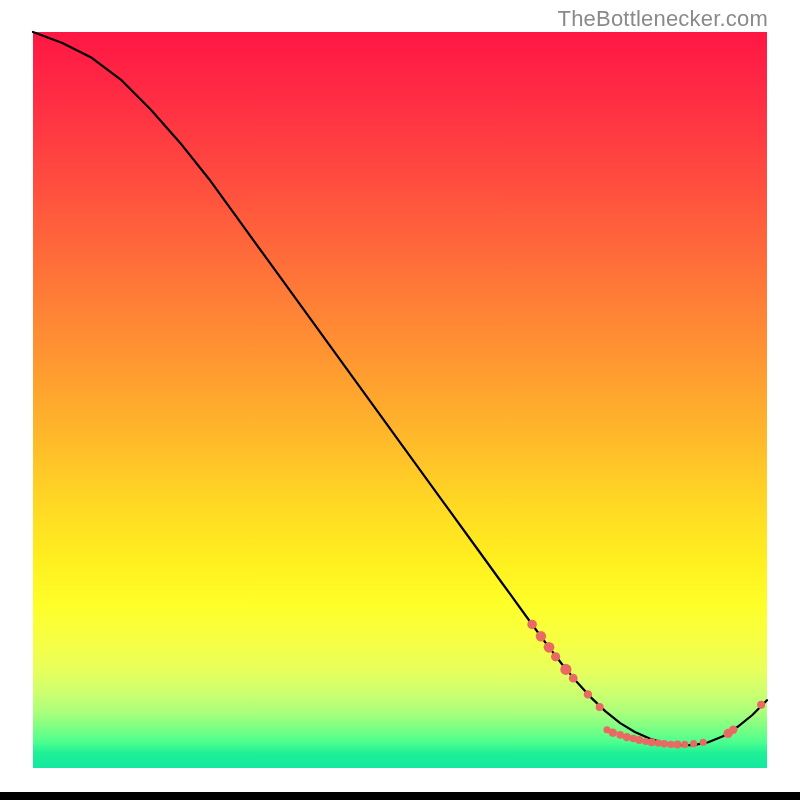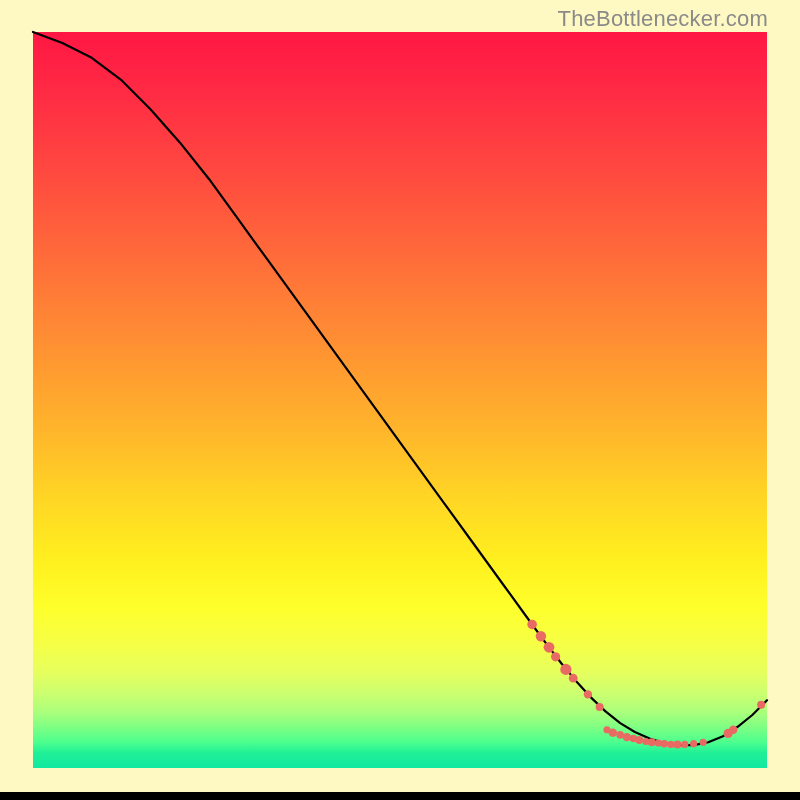--- a/index.html
+++ b/index.html
@@ -10,21 +10,21 @@
     background: #000;
     overflow: hidden;
     font-family: Arial, Helvetica, sans-serif;
   }
   .frame {
     position: absolute;
     left: 0;
     top: 0;
     width: 800px;
     height: 792px;
-    background: #fef9c3;
+    background: #ffffff;
   }
   .plot {
     position: absolute;
     left: 33px;
     top: 32px;
     width: 734px;
     height: 736px;
     
     background: linear-gradient(
       to bottom,

